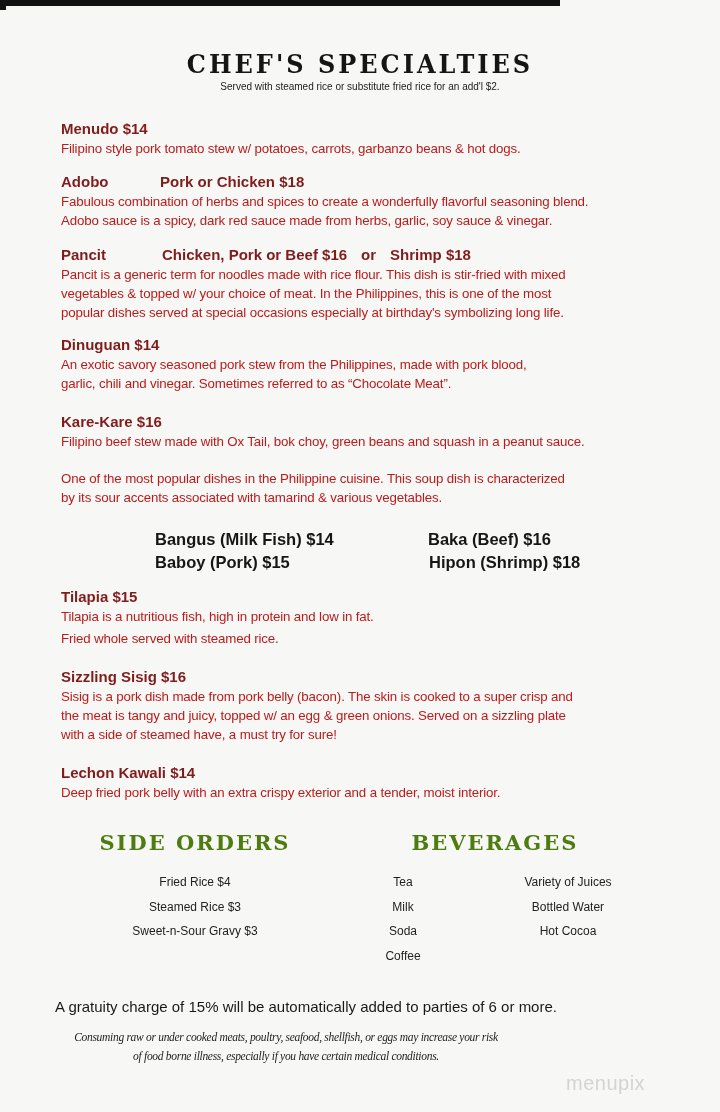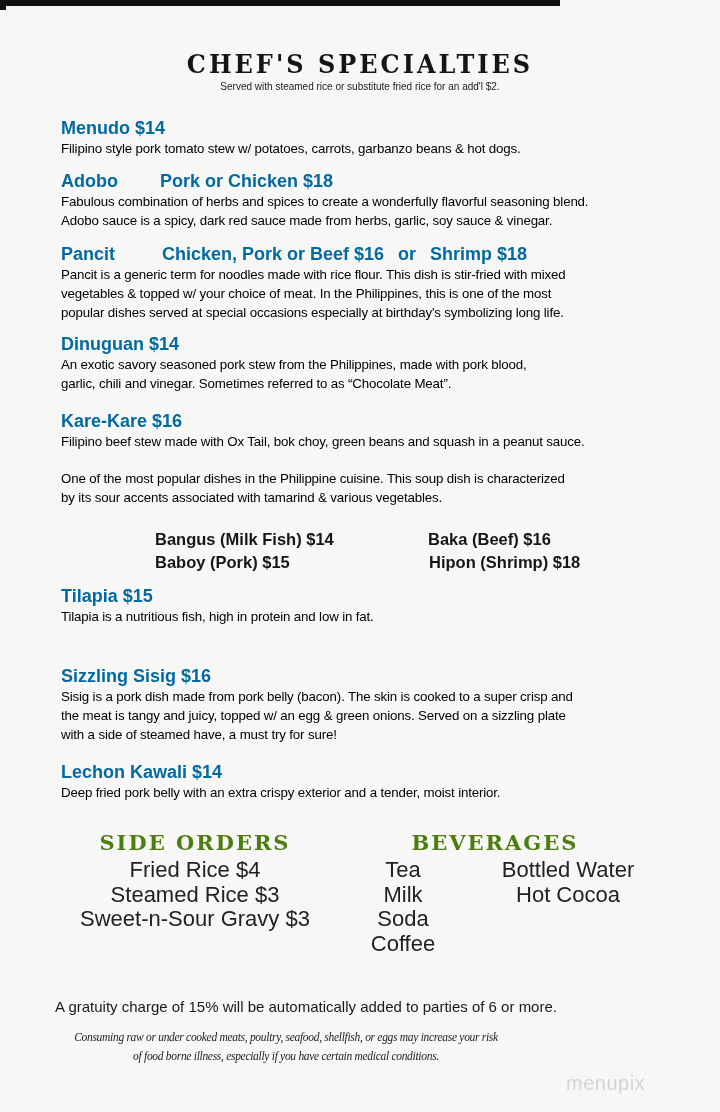--- a/index.html
+++ b/index.html
@@ -10,31 +10,31 @@
   }
   .topbar { position:absolute; left:0; top:0; width:560px; height:6px; background:#111; }
   .topbar-l { position:absolute; left:0; top:0; width:6px; height:10px; background:#111; }
   .title {
     position:absolute; left:0; width:720px; top:50px; text-align:center;
     font-family:"DejaVu Serif", serif; font-weight:bold; font-size:24px;
     letter-spacing:3px; transform:scaleY(1.05); color:#151515;
   }
   .subtitle { position:absolute; left:0; width:720px; top:81px; text-align:center; font-size:10px; color:#222; }
   .item { position:absolute; left:61px; width:650px; }
-  .item-name { font-weight:bold; font-size:18px; line-height:21px; color:#0369a1; }
+  .item-name { font-weight:bold; font-size:15px; line-height:21px; color:#7f1d1d; }
   .item-name span { display:inline-block; }
-  .item-desc { font-size:13.3px; line-height:19px; color:#000000; letter-spacing:-0.15px; }
+  .item-desc { font-size:13.3px; line-height:19px; color:#b91c1c; letter-spacing:-0.15px; }
   .sub-grid { position:absolute; left:155px; font-weight:bold; font-size:16.5px; line-height:22px; color:#161616; }
   .sub-grid .c1 { position:absolute; left:0; white-space:nowrap; }
   .sub-grid .c2 { position:absolute; left:273px; white-space:nowrap; }
   .section-head {
     position:absolute; font-family:"DejaVu Serif", serif; font-weight:bold; font-size:21px;
     letter-spacing:2px; color:#4d7c0f; text-align:center;
   }
-  .list { position:absolute; text-align:center; font-size:22px; line-height:24.5px; color:#222; }
+  .list { position:absolute; text-align:center; font-size:12px; line-height:24.5px; color:#222;margin-top:12px; }
   .gratuity { position:absolute; left:0; width:612px; top:998px; text-align:center; font-size:15px; color:#1a1a1a; }
   .disclaimer {
     position:absolute; left:0; width:572px; top:1028px; text-align:center;
     font-family:"Liberation Serif", serif; font-style:italic; font-size:11.5px; line-height:19px; color:#222;
     letter-spacing:-0.3px;
   }
   .watermark { position:absolute; left:566px; top:1072px; font-size:20px; color:#d4d4d4; font-weight:300; letter-spacing:0.5px; }
 </style>
 </head>
 <body>
@@ -87,20 +87,21 @@
   <span class="c2">Baka (Beef) $16</span>
 </div>
 <div class="sub-grid" style="top:551px">
   <span class="c1">Baboy (Pork) $15</span>
   <span class="c2" style="left:274px">Hipon (Shrimp) $18</span>
 </div>
 
 <div class="item" style="top:586px">
   <div class="item-name">Tilapia $15</div>
   <div class="item-desc">Tilapia is a nutritious fish, high in protein and low in fat.</div>
+  <div class="item-desc" style="margin-top:3px">Fried whole served with steamed rice.</div>
 </div>
 
 <div class="item" style="top:666px">
   <div class="item-name">Sizzling Sisig $16</div>
   <div class="item-desc">Sisig is a pork dish made from pork belly (bacon). The skin is cooked to a super crisp and</div>
   <div class="item-desc">the meat is tangy and juicy, topped w/ an egg &amp; green onions. Served on a sizzling plate</div>
   <div class="item-desc">with a side of steamed have, a must try for sure!</div>
 </div>
 
 <div class="item" style="top:762px">
@@ -116,20 +117,21 @@
 </div>
 
 <div class="section-head" style="left:400px; width:190px; top:830px">BEVERAGES</div>
 <div class="list" style="left:358px; width:90px; top:858px">
   <div>Tea</div>
   <div>Milk</div>
   <div>Soda</div>
   <div>Coffee</div>
 </div>
 <div class="list" style="left:478px; width:180px; top:858px">
+  <div>Variety of Juices</div>
   <div>Bottled Water</div>
   <div>Hot Cocoa</div>
 </div>
 
 <div class="gratuity">A gratuity charge of 15% will be automatically added to parties of 6 or more.</div>
 <div class="disclaimer">
   <div>Consuming raw or under cooked meats, poultry, seafood,  shellfish, or eggs may increase your risk</div>
   <div>of food borne illness, especially if you have certain medical conditions.</div>
 </div>
 <div class="watermark">menupix</div>

